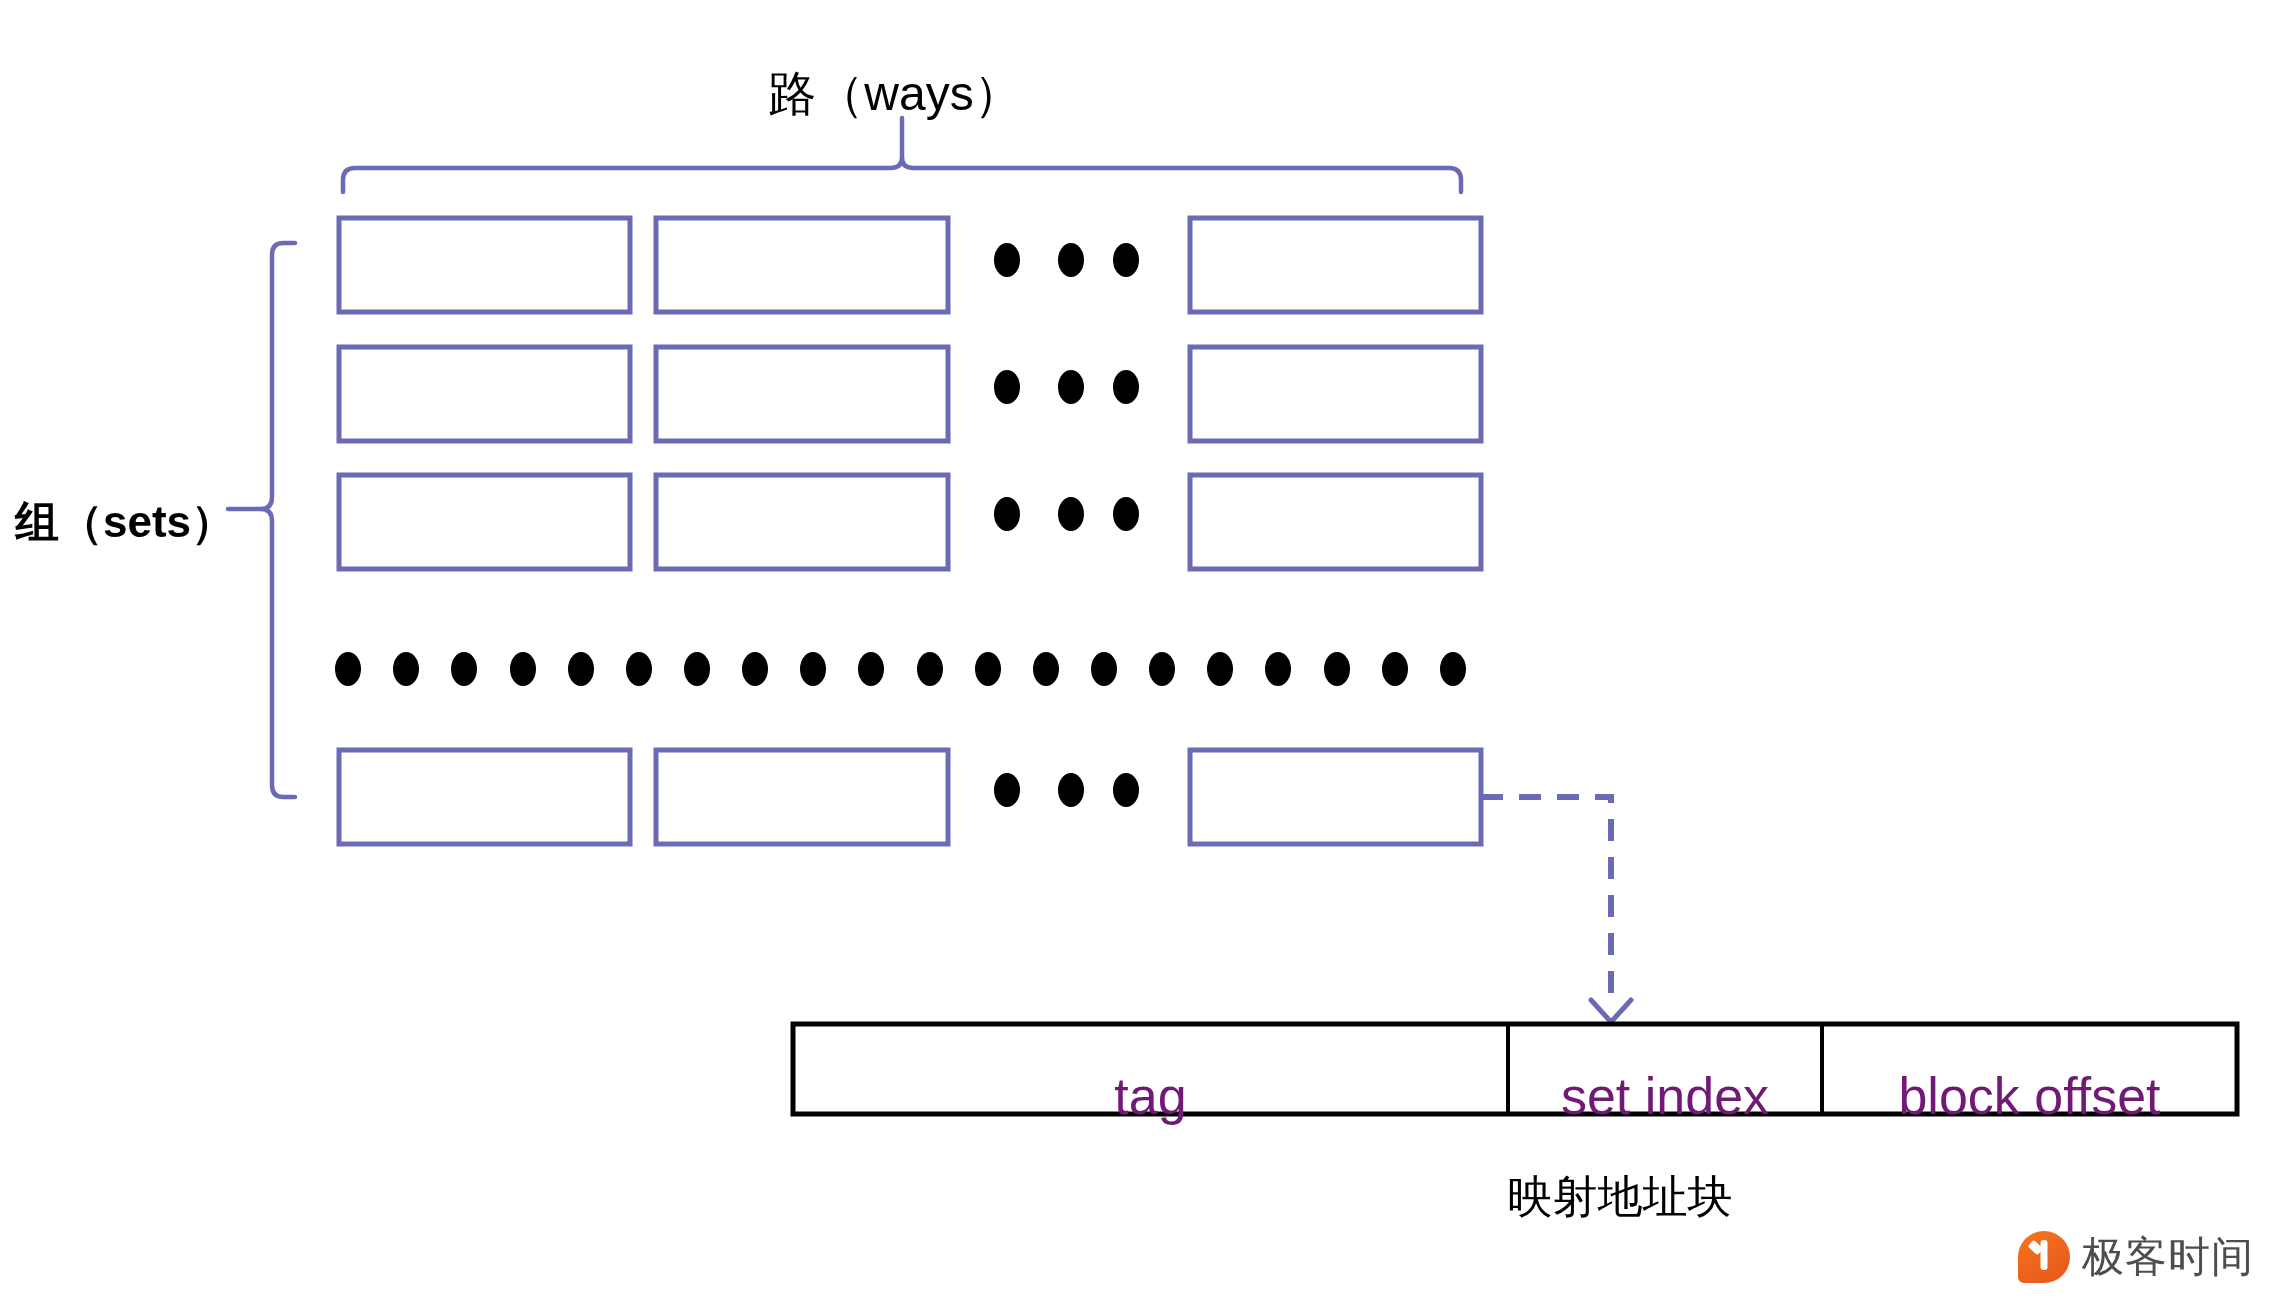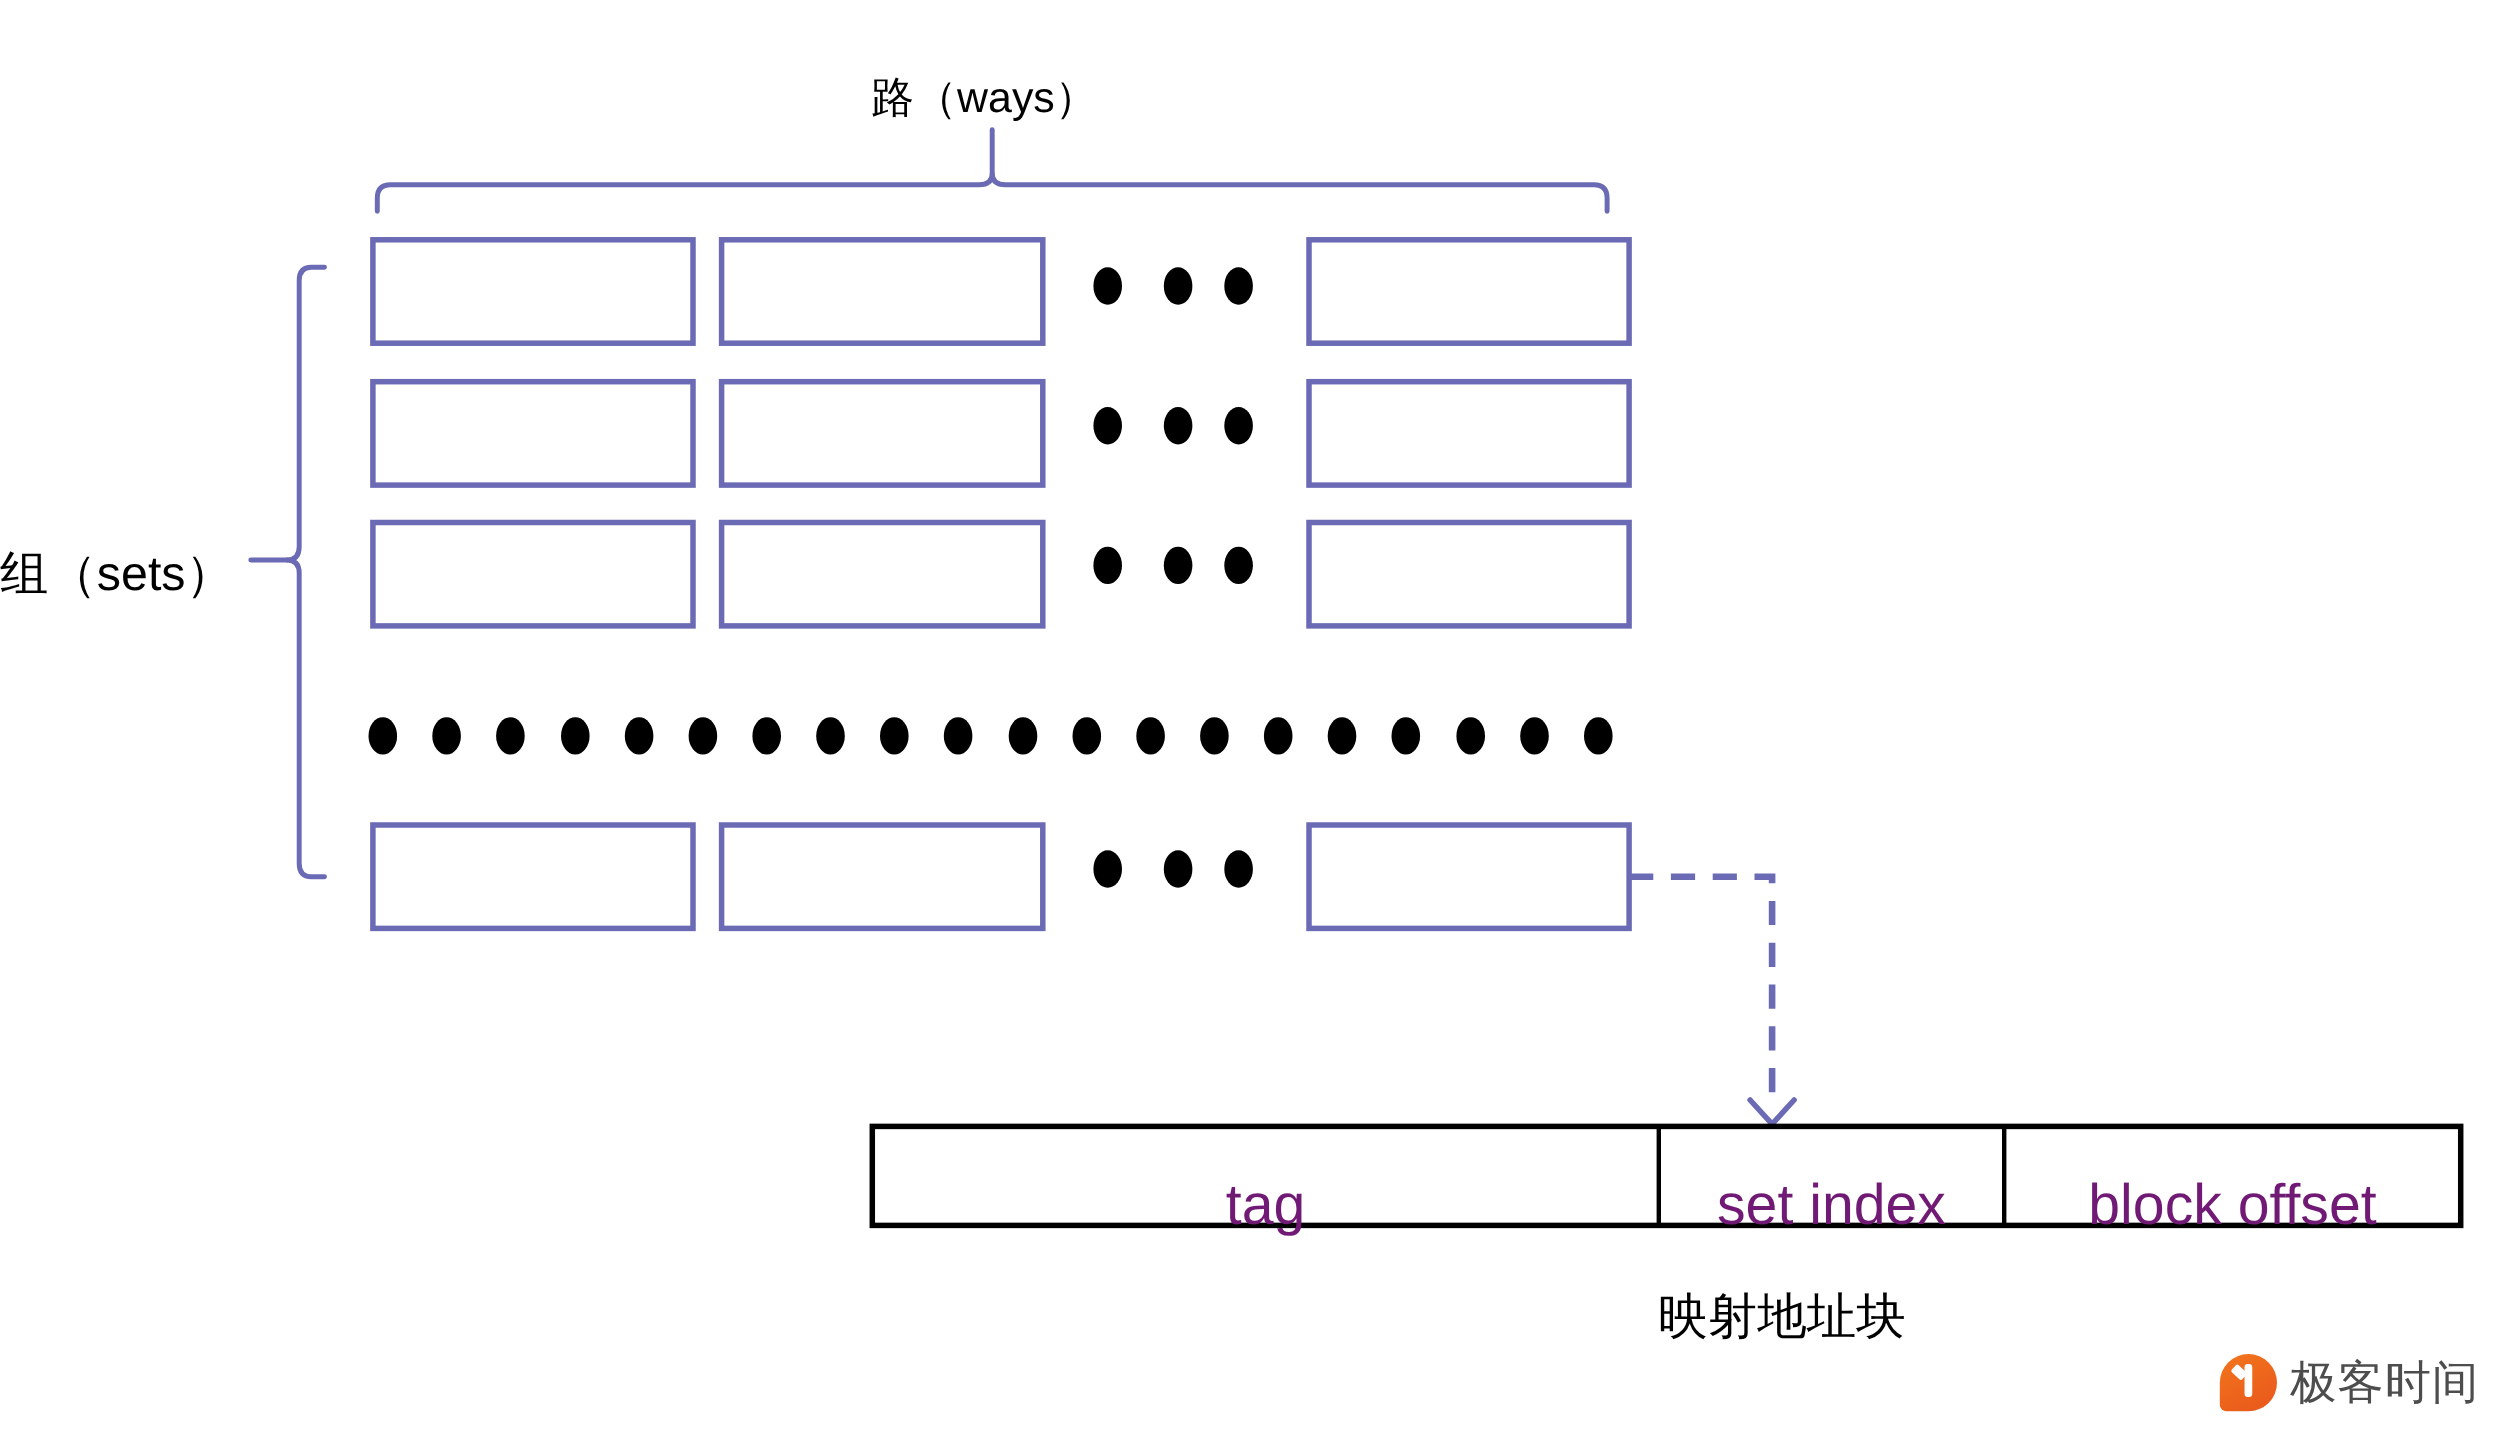--- a/index.html
+++ b/index.html
@@ -29,27 +29,28 @@
   .txt {
     position: absolute;
     white-space: nowrap;
     color: #000000;
     line-height: 1;
   }
   .ways-label {
     left: 0; top: 70px;
     width: 1790px;
     text-align: center;
-    font-size: 39px;
+    font-size: 48px;
   }
   .sets-label {
     left: 0; top: 500px;
     width: 250px;
-    text-align: left;
+    text-align: center;
     font-size: 44px;
+    font-weight: bold;
   }
   .addr-cell-label {
     position: absolute;
     top: 1051px;
     height: 90px;
     display: flex;
     align-items: center;
     justify-content: center;
     font-size: 52px;
     color: #701a75;

